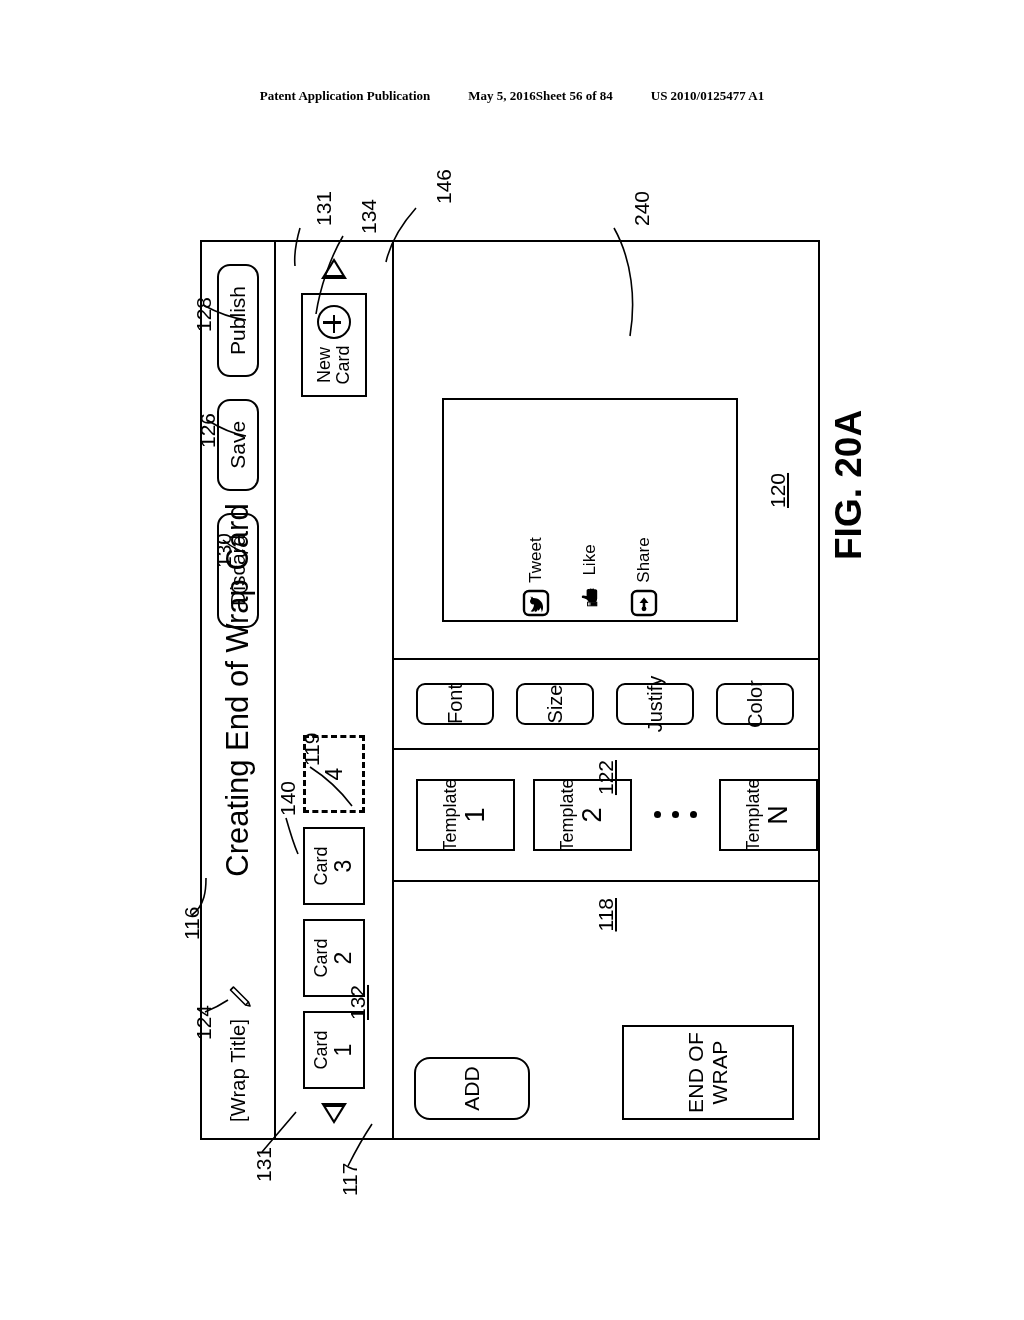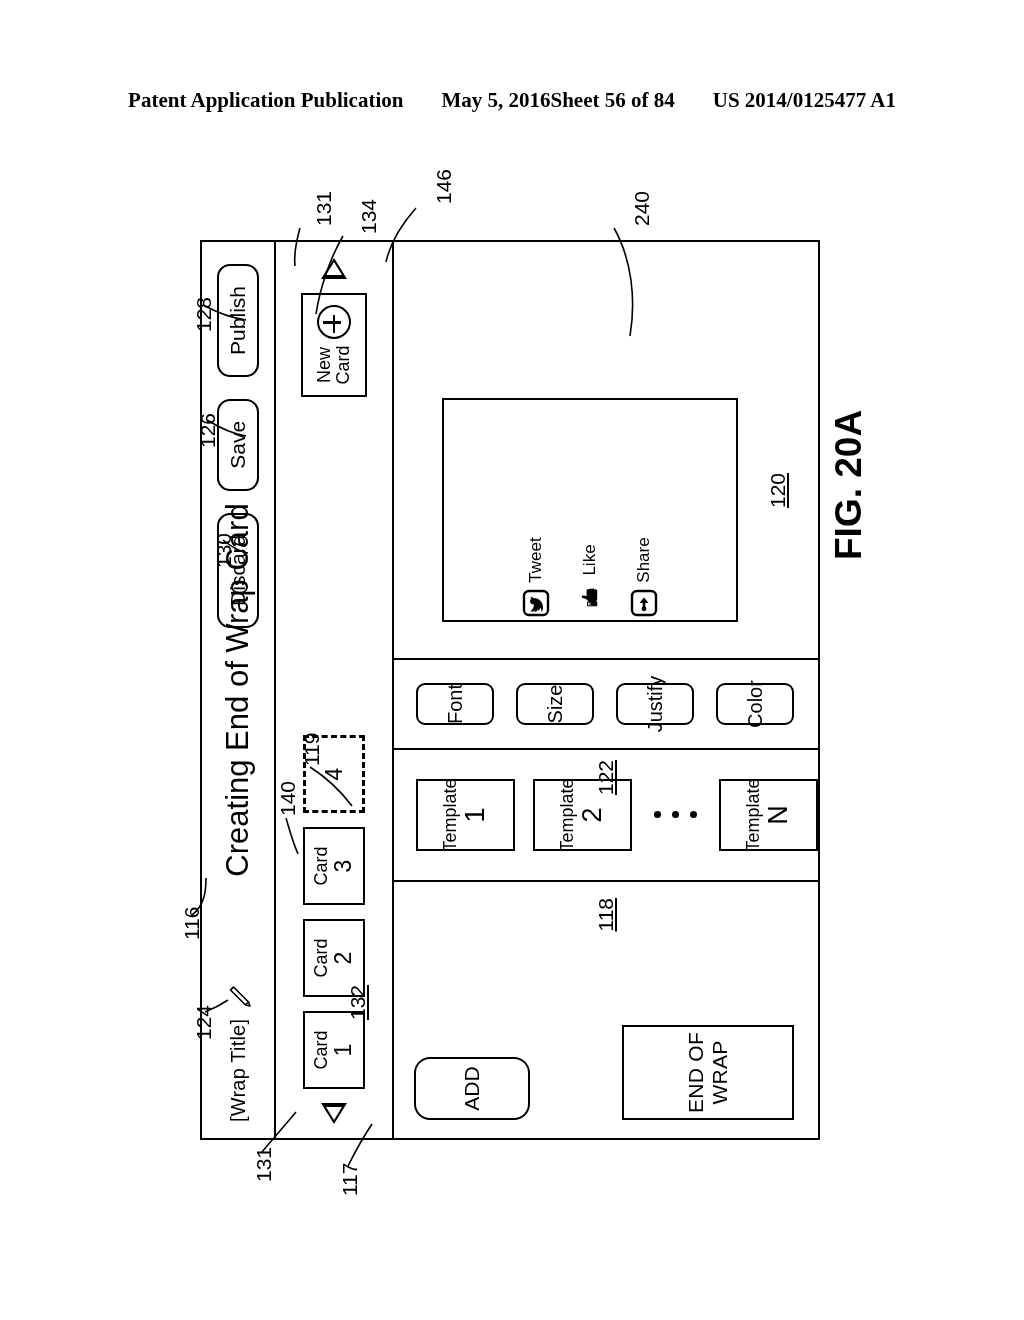--- a/index.html
+++ b/index.html
@@ -5,21 +5,21 @@
   html,body{margin:0;padding:0;}
   body{
     width:1024px;height:1320px;background:#fff;
     font-family:"Liberation Sans", sans-serif;color:#000;
     position:relative;overflow:hidden;
   }
   
   .pub-header{
     position:absolute;top:88px;left:0;width:1024px;
     display:flex;justify-content:center;align-items:baseline;
-    font-family:"Liberation Serif", serif;font-weight:bold;font-size:21px;
+    font-family:"Liberation Serif", serif;font-weight:bold;font-size:13px;
     white-space:nowrap;
   }
   .pub-header .ph{margin-right:38px;}
   .pub-header .ph:last-child{margin-right:0;}
   .pub-header .dt{margin-right:0;}
 
   
   
   #fig-stage{
     position:absolute;
@@ -194,21 +194,21 @@
     transform:rotate(-90deg);transform-origin:0 0;white-space:nowrap;
   }
 </style>
 </head>
 <body>
 
 <div class="pub-header">
   <span class="ph">Patent Application Publication</span>
   <span class="ph dt">May 5, 2016</span>
   <span class="ph">Sheet 56 of 84</span>
-  <span class="ph">US 2014/0125477 A1</span>
+  <span class="ph">US 2010/0125477 A1</span>
 </div>
 
 <div class="fig-label">FIG. 20A</div>
 
 <div id="fig-stage">
   <div class="frame">
 
     <div class="titlebar">
       <span class="wrap-title">[Wrap Title]</span>
       <span class="pencil">

